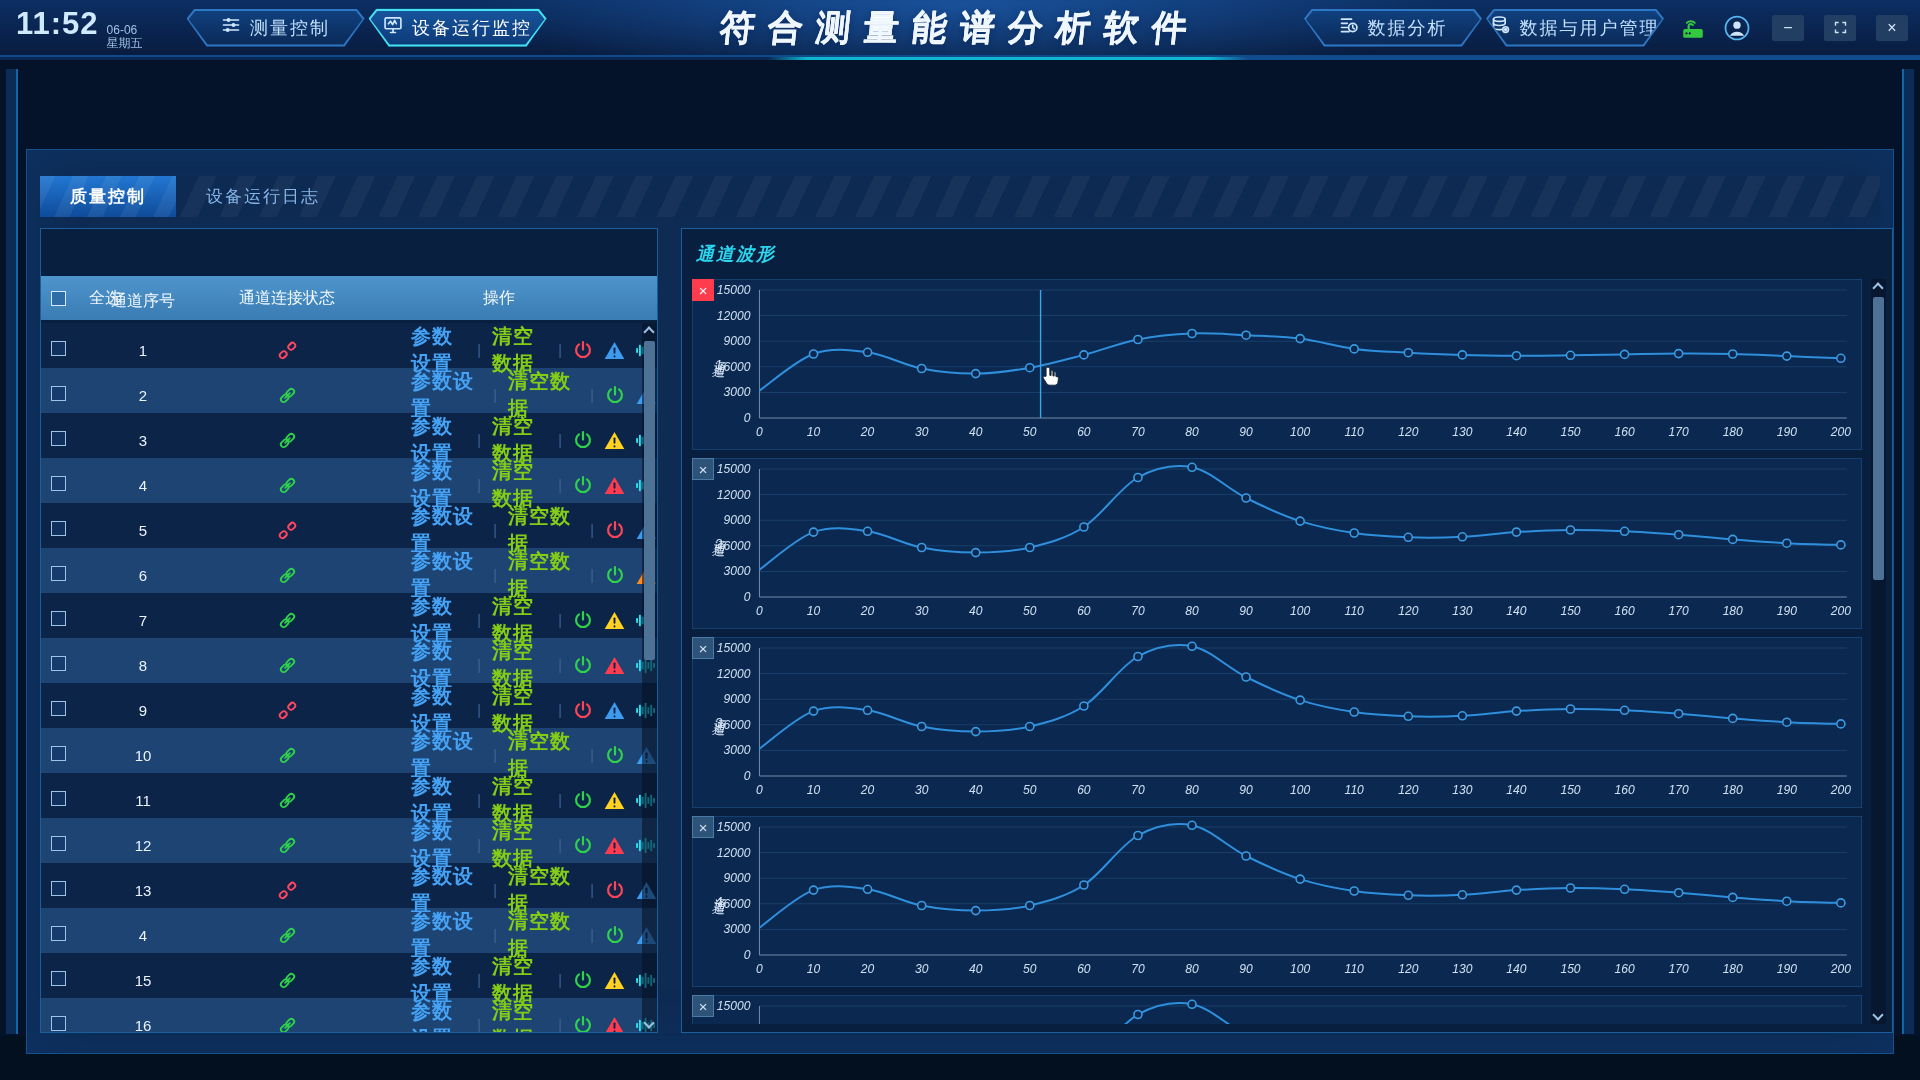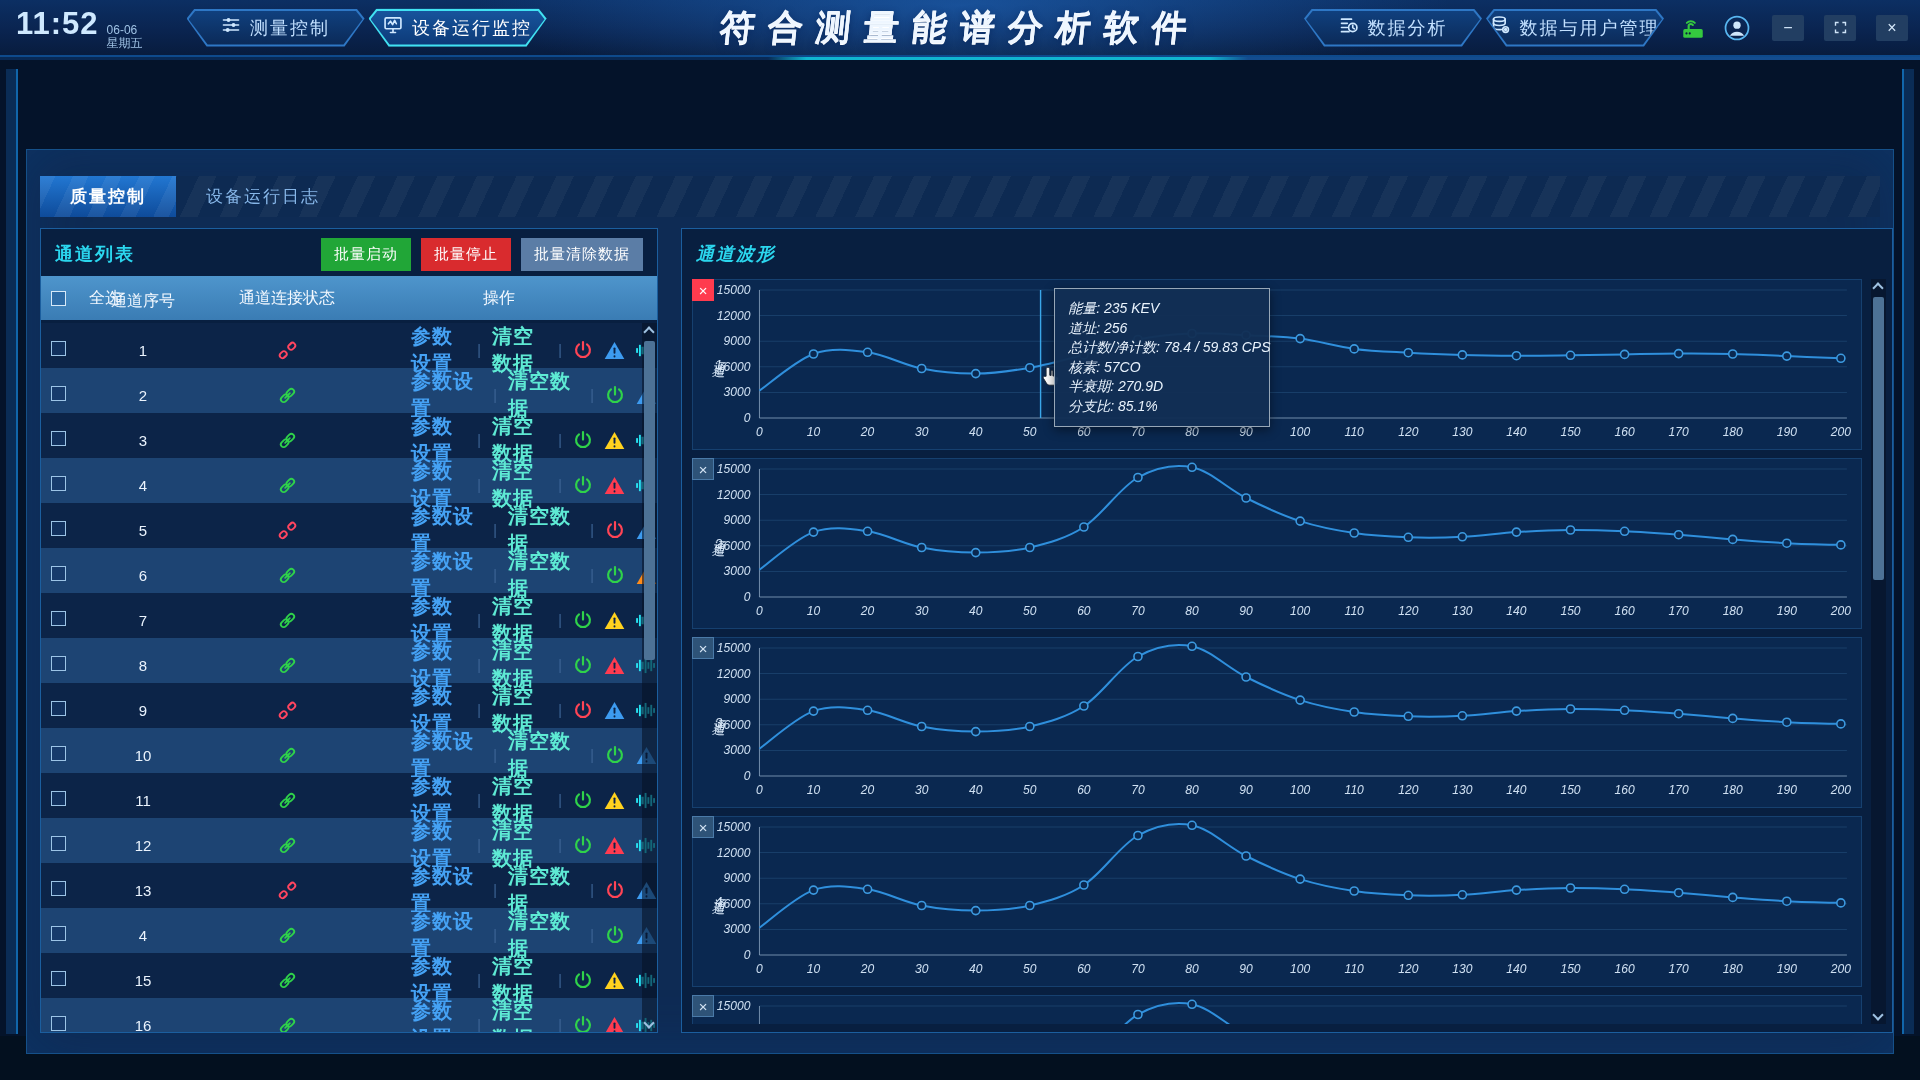--- a/index.html
+++ b/index.html
@@ -86,21 +86,21 @@
   .thead .ops { justify-content:center; padding-right:46px; }
   .cb { width:15px; height:15px; border:1px solid #9cc4e6; background:rgba(20,55,105,.65); display:inline-block; }
   .thead .cb { background:#2e6da8; border-color:#d6e9f8; }
   .tbody { position:absolute; top:94px; left:0; right:0; bottom:0; overflow:hidden; }
   .trow { height:45px; display:grid; grid-template-columns:48px 108px 180px 1fr; align-items:center; }
   .trow:nth-child(odd) { background:#0c2448; } .trow:nth-child(even) { background:#1d4473; }
   .trow .c1 { padding-left:10px; } .trow .cen { text-align:center; color:#eaf3fd; font-size:15px; }
   .trow .lnkc { display:flex; justify-content:center; }
   .acts { display:flex; align-items:center; gap:11px; padding-left:34px; }
   .alink { font-size:20px; letter-spacing:1px; cursor:pointer;font-weight:bold; }
-  .alink.param { color:#45a2f5; } .alink.clear { color:#5eead4; }
+  .alink.param { color:#45a2f5; } .alink.clear { color:#84cc16; }
   .sep { color:#3d6596; font-size:14px; }
   .icn { display:inline-flex; width:22px; height:22px; align-items:center; justify-content:center; }
   svg.pw { width:20px; height:20px; fill:none; stroke-width:2.6; stroke-linecap:round; }
   svg.pw.on { stroke:#2fd24a; } svg.pw.off { stroke:#ff4455; }
   svg.tri { width:21px; height:19px; }
   svg.tri path { } .tri.info path{fill:#3d9bf0;} .tri.warning path{fill:#ffd21f;}
   .tri.orange path{fill:#ff8c1a;} .tri.danger path{fill:#ff3b50;}
   svg.tri rect { fill:#0b2348; }
   svg.wv rect { fill:#27e3f2; }
   svg.lnk { width:21px; height:21px; fill:none; stroke-width:2.1; stroke-linecap:round; }
@@ -235,28 +235,20 @@
   </div>
 
   <div class="workspace">
 
     <div class="tabbar">
       <div class="tab active">质量控制</div>
       <div class="tab">设备运行日志</div>
     </div>
 
     <div class="panel left">
-      <div class="phead">
-        <span class="ptitle">通道列表</span>
-        <span class="bulkbtns">
-          <button class="bbtn green">批量启动</button>
-          <button class="bbtn red">批量停止</button>
-          <button class="bbtn slate">批量清除数据</button>
-        </span>
-      </div>
       <div class="thead">
         <span class="hc">
             <span class="cb"></span>
           </span>
         <span class="hc" style="padding-left:0">全选</span>
         <span class="hc cen">通道连接状态</span>
         <span class="hc ops">操作</span>
       </div>
 
       <div style="position:absolute;top:50px;left:48px;width:108px;height:44px;display:flex;align-items:center;justify-content:center;color:#f4f9ff;font-size:16px;z-index:2">通道序号</div>
@@ -996,28 +988,20 @@
               <circle cx="925.2" cy="74.4" r="4" fill="#0a2850" stroke="#3c9ae0" stroke-width="1.6"></circle>
               <circle cx="978.9" cy="73.6" r="4" fill="#0a2850" stroke="#3c9ae0" stroke-width="1.6"></circle>
               <circle cx="1032.6" cy="74.0" r="4" fill="#0a2850" stroke="#3c9ae0" stroke-width="1.6"></circle>
               <circle cx="1086.3" cy="76.1" r="4" fill="#0a2850" stroke="#3c9ae0" stroke-width="1.6"></circle>
               <circle cx="1140.0" cy="78.3" r="4" fill="#0a2850" stroke="#3c9ae0" stroke-width="1.6"></circle>
               <line x1="345.2" y1="10" x2="345.2" y2="138" stroke="#3aa7ea" stroke-width="1.4"></line>
               <g transform="translate(346.2,86.1) scale(1.15)">
                 <path d="M5.5 1c.9 0 1.6.7 1.6 1.6V8l1.1.15V4.2c0-.8 1.6-.8 1.6 0v4.3l1.05.15V5.6c0-.8 1.5-.8 1.5 0v3.4l1 .2c.8.15 1.3.8 1.2 1.6l-.45 3.2c-.2 1.5-1.4 2.6-2.9 2.6H7.1c-1.2 0-2.3-.6-2.9-1.7L1.6 10.6c-.4-.75.1-1.65.95-1.7l1.35-.05V2.6C3.9 1.7 4.6 1 5.5 1Z" fill="#ffffff" stroke="#1a2533" stroke-width=".8"></path>
               </g>
             </svg>
-            <div class="tooltip" style="left: 361.24px; top: 8px;">
-              <div class="tline">能量: 235 KEV</div>
-              <div class="tline">道址: 256</div>
-              <div class="tline">总计数/净计数: 78.4 / 59.83 CPS</div>
-              <div class="tline">核素: 57CO</div>
-              <div class="tline">半衰期: 270.9D</div>
-              <div class="tline">分支比: 85.1%</div>
-            </div>
           </div>
           <div class="chart-box">
             <div class="chart-close steel">×</div>
             <div class="ylab">通道2</div>
             <svg class="plot" viewBox="0 0 1160 171" preserveAspectRatio="none">
               <line x1="66" y1="138.0" x2="1146" y2="138.0" stroke="#24517e" stroke-width="1" opacity="0"></line>
               <text x="57" y="142.0" text-anchor="end" fill="#cfe0f2" font-size="12">0</text>
               <line x1="66" y1="112.4" x2="1146" y2="112.4" stroke="#24517e" stroke-width="1" opacity="0.55"></line>
               <text x="57" y="116.4" text-anchor="end" fill="#cfe0f2" font-size="12">3000</text>
               <line x1="66" y1="86.8" x2="1146" y2="86.8" stroke="#24517e" stroke-width="1" opacity="0.55"></line>

